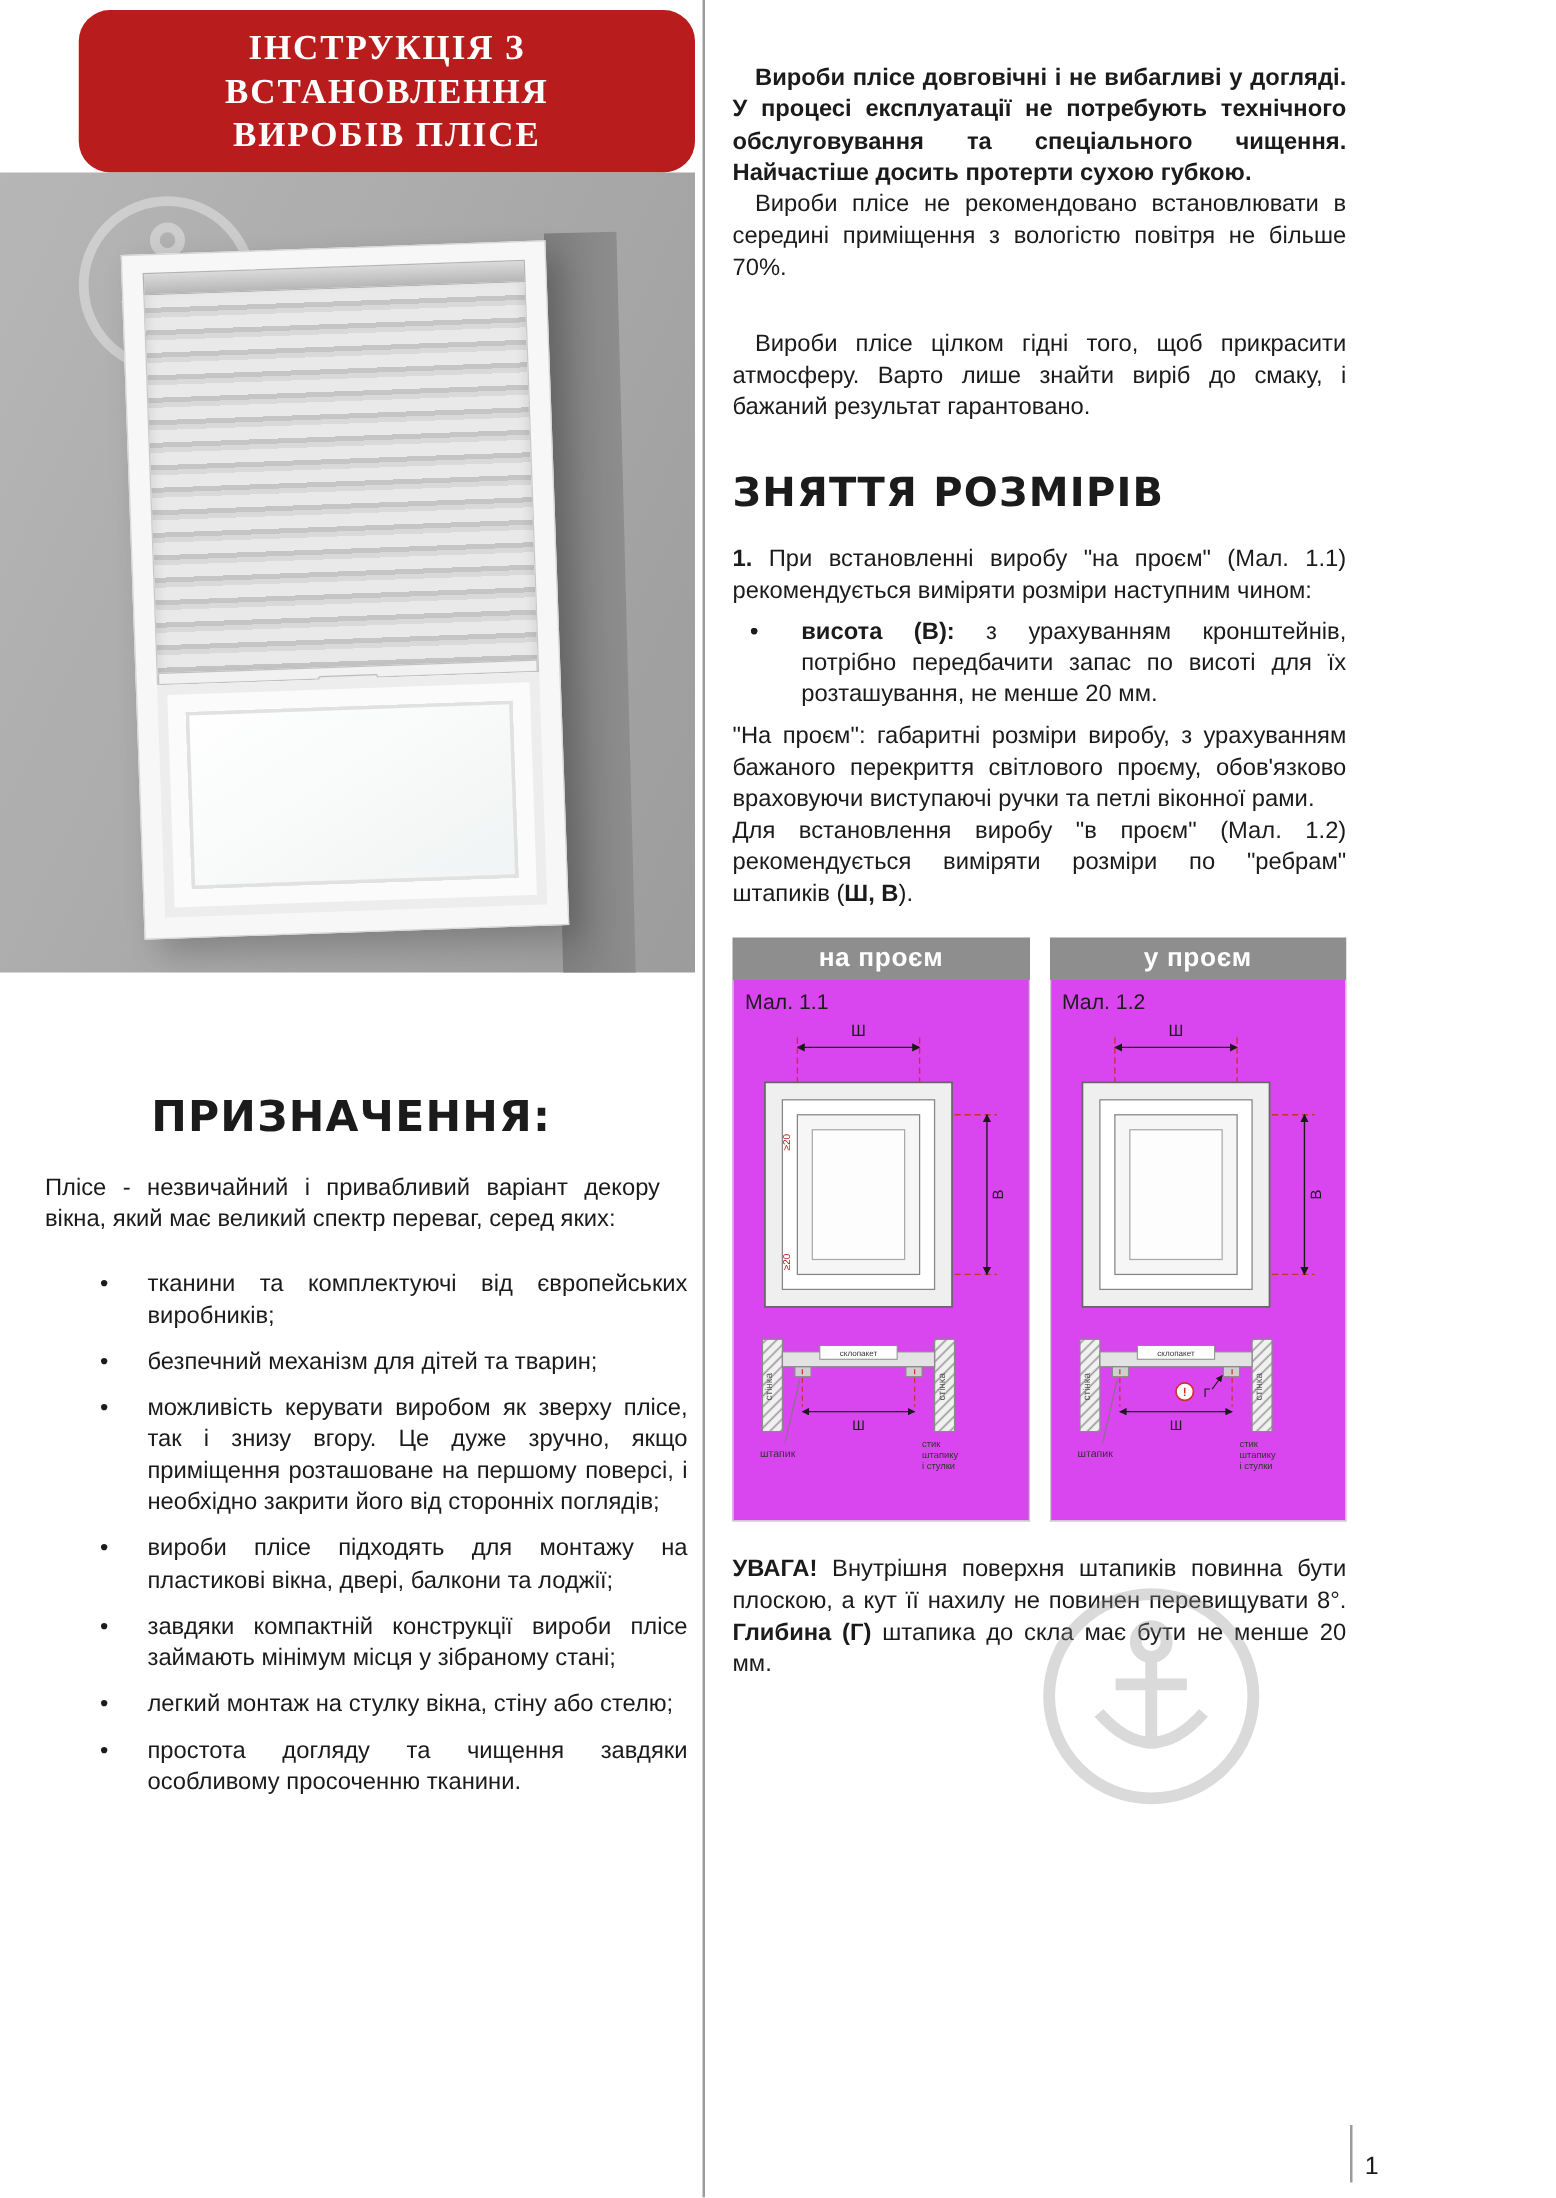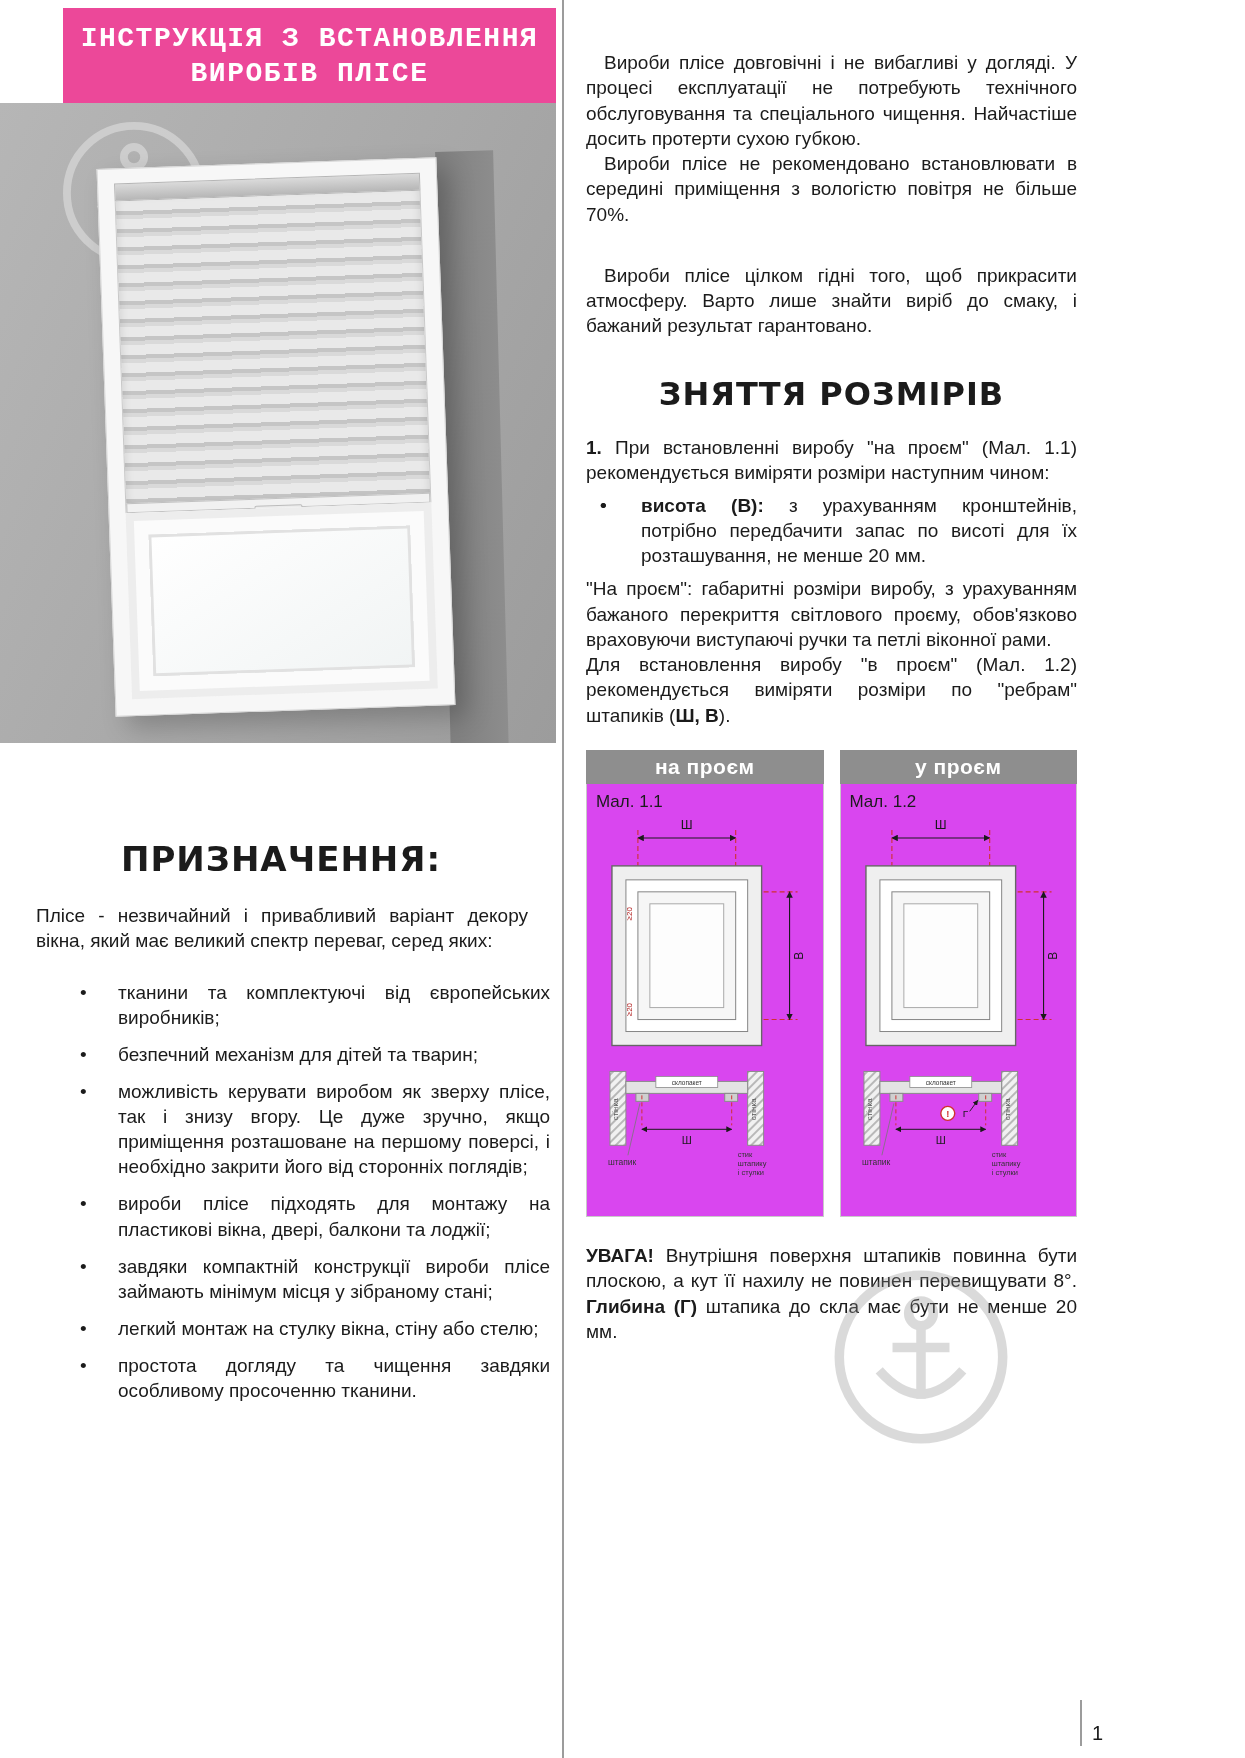--- a/index.html
+++ b/index.html
@@ -7,24 +7,25 @@
   body {
     width:1245px; height:1758px; position:relative; overflow:hidden;
     font-family:"Liberation Sans", sans-serif; color:#1b1b1b;
   }
   .page { display:flex; width:100%; height:100%; }
   .divider { position:absolute; left:562px; top:0; bottom:0; width:2px; background:#9c9c9c; z-index:3; }
 
   
   .col-left { width:562px; height:100%; }
   .title-box {
-    margin:8px 6px 0 63px; background:#ec4899; color:#ffffff;
+    margin:8px 6px 0 63px; background:#b91c1c; color:#ffffff;
     text-align:center; padding:13px 8px 12px; font-weight:bold;
     font-size:28px; line-height:1.25; letter-spacing:1.5px;
-    font-family:Liberation Mono, monospace;
+    font-family:Liberation Serif, serif;
+    border-radius:25px;
   }
   .photo {
     position:relative; width:556px; height:640px; overflow:hidden;
     background:linear-gradient(115deg,#b6b6b6 0%,#a8a8a8 55%,#9c9c9c 100%);
   }
   .wm { position:absolute; }
   .wm-photo { left:56px; top:12px; width:156px; height:156px; opacity:.55; }
   .wm-diagram { left:826px; top:1262px; width:190px; height:190px; opacity:.32; z-index:6; pointer-events:none; }
   .wm-diagram g { stroke:#8f8f8f; }
   .recess {
@@ -56,24 +57,24 @@
   .left-bullets .dot { position:absolute; left:20px; top:0; }
 
   
   .col-right { flex:1; padding:34px 168px 0 24px; }
   .r-title {
     text-align:center; font-size:28px; font-weight:bold; line-height:1.3; letter-spacing:.5px;
     font-family:"DejaVu Sans","Liberation Sans",sans-serif;
   }
   .jp { font-size:19px; line-height:1.33; text-align:justify; }
   .indent { text-indent:18px; }
-  .mt16 { margin-top:16px; }
+  .mt16 { margin-top:16px;font-weight:bold; }
   .mt26 { margin-top:36px; }
   .r-title2 {
-    margin:36px 0 22px; text-align:center; font-size:32px; font-weight:bold; letter-spacing:1px;
+    margin:36px 0 22px; text-align:left; font-size:32px; font-weight:bold; letter-spacing:1px;
     font-family:"DejaVu Sans","Liberation Sans",sans-serif;
   }
   .r-bullets { margin:8px 0 0 0; }
   .r-bullets li { position:relative; padding-left:55px; margin-bottom:8px; font-size:19px; line-height:1.32; text-align:justify; }
   .r-bullets .dot { position:absolute; left:14px; top:0; }
 
   .diagrams { display:flex; gap:16px; margin-top:22px; }
   .panel { flex:1; min-width:0; }
   .panel-header {
     background:#8e8e8e; color:#ffffff; font-weight:bold; font-size:21px;

